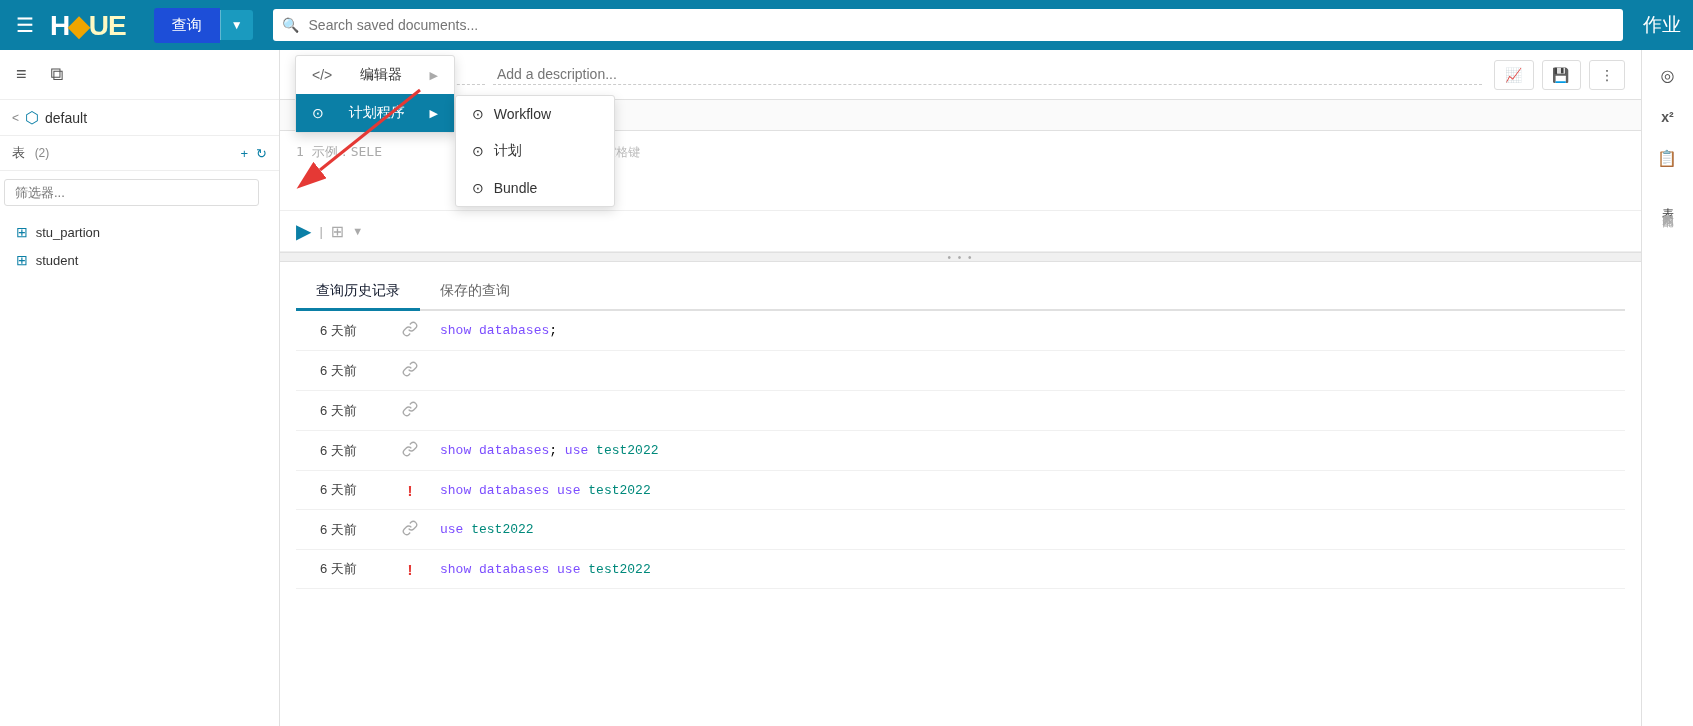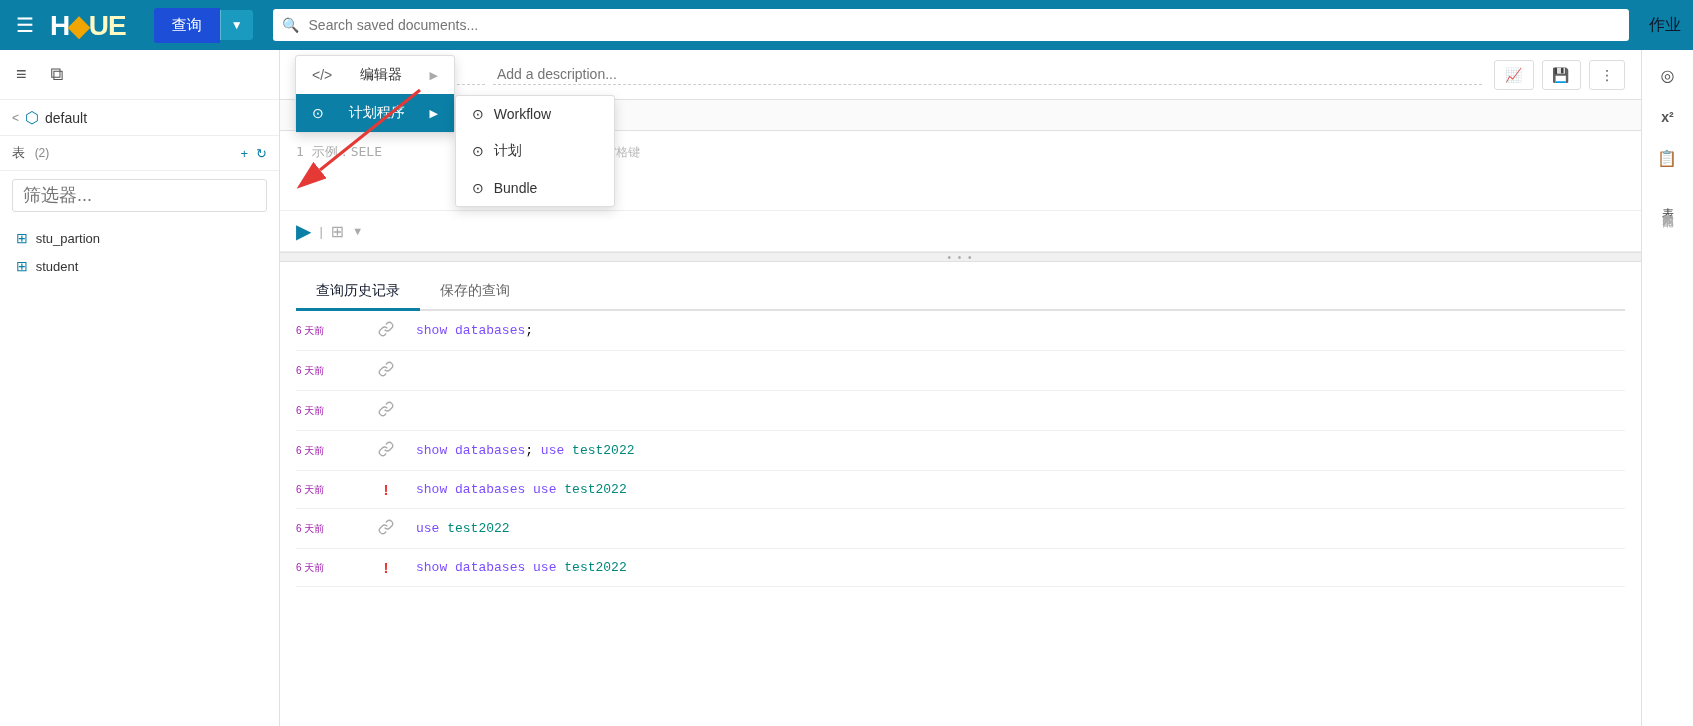--- a/index.html
+++ b/index.html
@@ -78,22 +78,22 @@
       position: absolute;
       left: 10px;
       top: 50%;
       transform: translateY(-50%);
       color: #aaa;
       font-size: 14px;
     }
 
     .navbar-right {
       margin-left: auto;
-      color: #0f172a;
-      font-size: 16px;
+      color: #ffffff;
+      font-size: 19px;
       font-family: 'Microsoft YaHei', Arial, sans-serif;
     }
 
     
     .main-layout {
       display: flex;
       height: calc(100vh - 50px);
     }
 
     
@@ -139,25 +139,25 @@
       font-size: 13px;
       color: #555;
       border-bottom: 1px solid #eee;
     }
     .sidebar-section-header .actions {
       display: flex;
       gap: 8px;
       color: #0b7fa6;
     }
     .filter-input {
-      margin: 8px 12px;
+      margin: 8px 4px;
       padding: 5px 10px;
       border: 1px solid #ddd;
       border-radius: 3px;
-      font-size: 18px;
+      font-size: 13px;
       width: calc(100% - 24px);
       color: #aaa;
     }
     .table-list {
       padding: 4px 0;
     }
     .table-item {
       display: flex;
       align-items: center;
       padding: 6px 16px;
@@ -318,23 +318,24 @@
       font-weight: 500;
     }
     .history-row {
       border-bottom: 1px solid #f0f0f0;
       display: flex;
       align-items: center;
       padding: 10px 0;
       gap: 20px;
     }
     .history-time {
-      color: #a21caf;
-      font-size: 10px;
+      color: #404040;
+      font-size: 13px;
       min-width: 60px;
+      margin-left: 24px;
     }
     .history-icon {
       color: #aaa;
       font-size: 15px;
       min-width: 20px;
       text-align: center;
     }
     .history-icon.error { color: #e53935; }
     .history-sql {
       font-family: 'Courier New', monospace;

